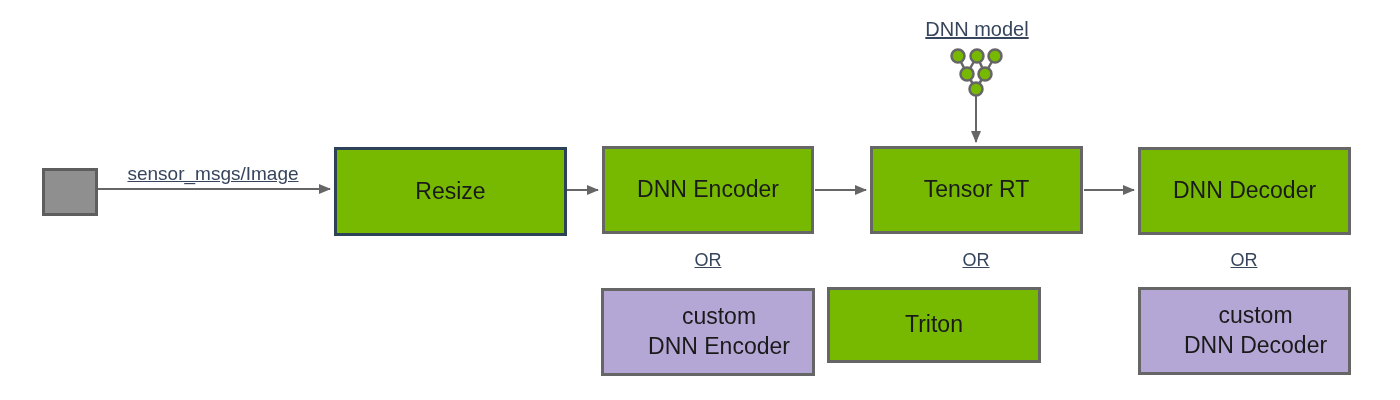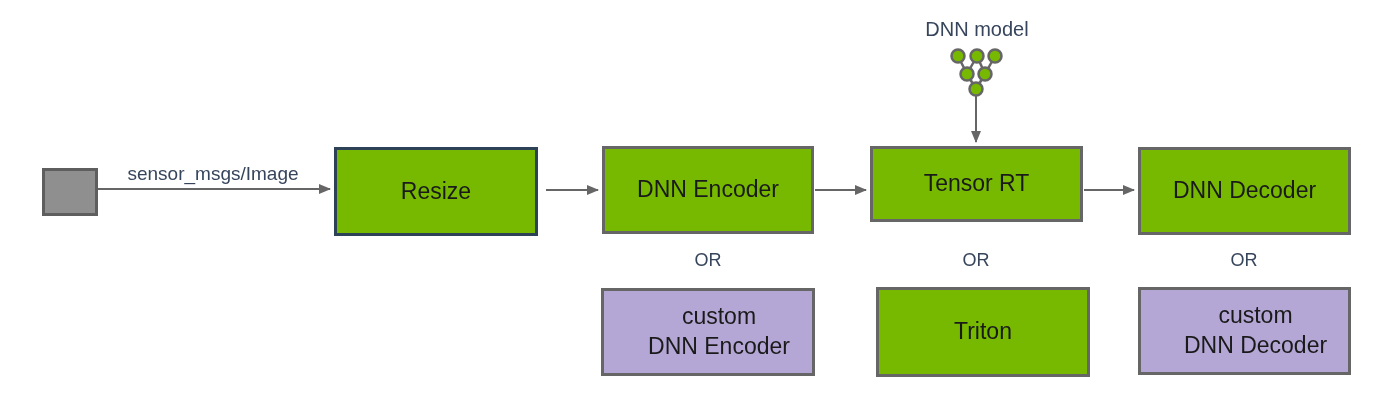--- a/index.html
+++ b/index.html
@@ -65,34 +65,35 @@
     border: 3px solid var(--square-border, #5e5e5e);
     z-index: 1;
   }
 
   .float-label {
     position: absolute;
     color: var(--label-text, #37455c);
     text-align: center;
     z-index: 1;
     white-space: nowrap;
+    text-decoration: underline;
   }
   .flow-label   { left: 103px; top: 163px; width: 220px; font-size: 19px; }
   .model-label  { left: 896px; top: 18px;  width: 162px; font-size: 20px; }
   .or-label     { width: 60px; top: 250px; font-size: 18px; text-align: center; }
   .or-encoder { left: 678px; }
   .or-tensor  { left: 946px; }
   .or-decoder { left: 1214px; }
 
-  .n-resize         { left: 334px;  top: 147px; width: 204px; height: 89px; }
+  .n-resize         { left: 334px;  top: 147px; width: 233px; height: 89px; }
   .n-encoder        { left: 602px;  top: 146px; width: 212px; height: 88px; }
-  .n-tensorrt       { left: 870px;  top: 146px; width: 213px; height: 76px; }
+  .n-tensorrt       { left: 870px;  top: 146px; width: 213px; height: 88px; }
   .n-decoder        { left: 1138px; top: 147px; width: 213px; height: 88px; }
   .n-custom-encoder { left: 601px;  top: 288px; width: 214px; height: 88px; }
-  .n-triton         { left: 876px;  top: 287px; width: 214px; height: 90px; text-align: right; }
+  .n-triton         { left: 827px;  top: 287px; width: 214px; height: 76px; text-align: right; }
   .n-custom-decoder { left: 1138px; top: 287px; width: 213px; height: 88px; }
 </style>
 </head>
 <body>
 
 <div class="canvas">
 
   <svg class="wires" width="1400" height="400" viewBox="0 0 1400 400">
     <defs>
       <marker id="ah" markerUnits="userSpaceOnUse" markerWidth="14" markerHeight="12" refX="11" refY="5" orient="auto">

